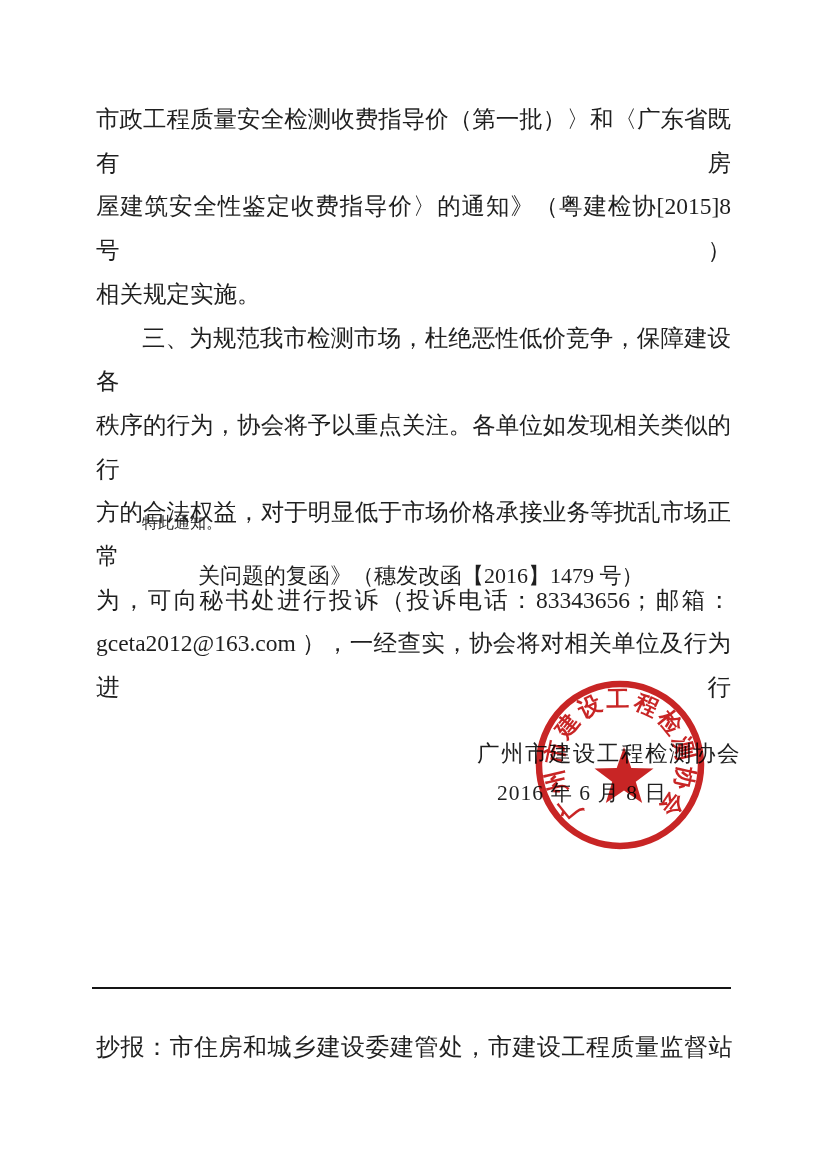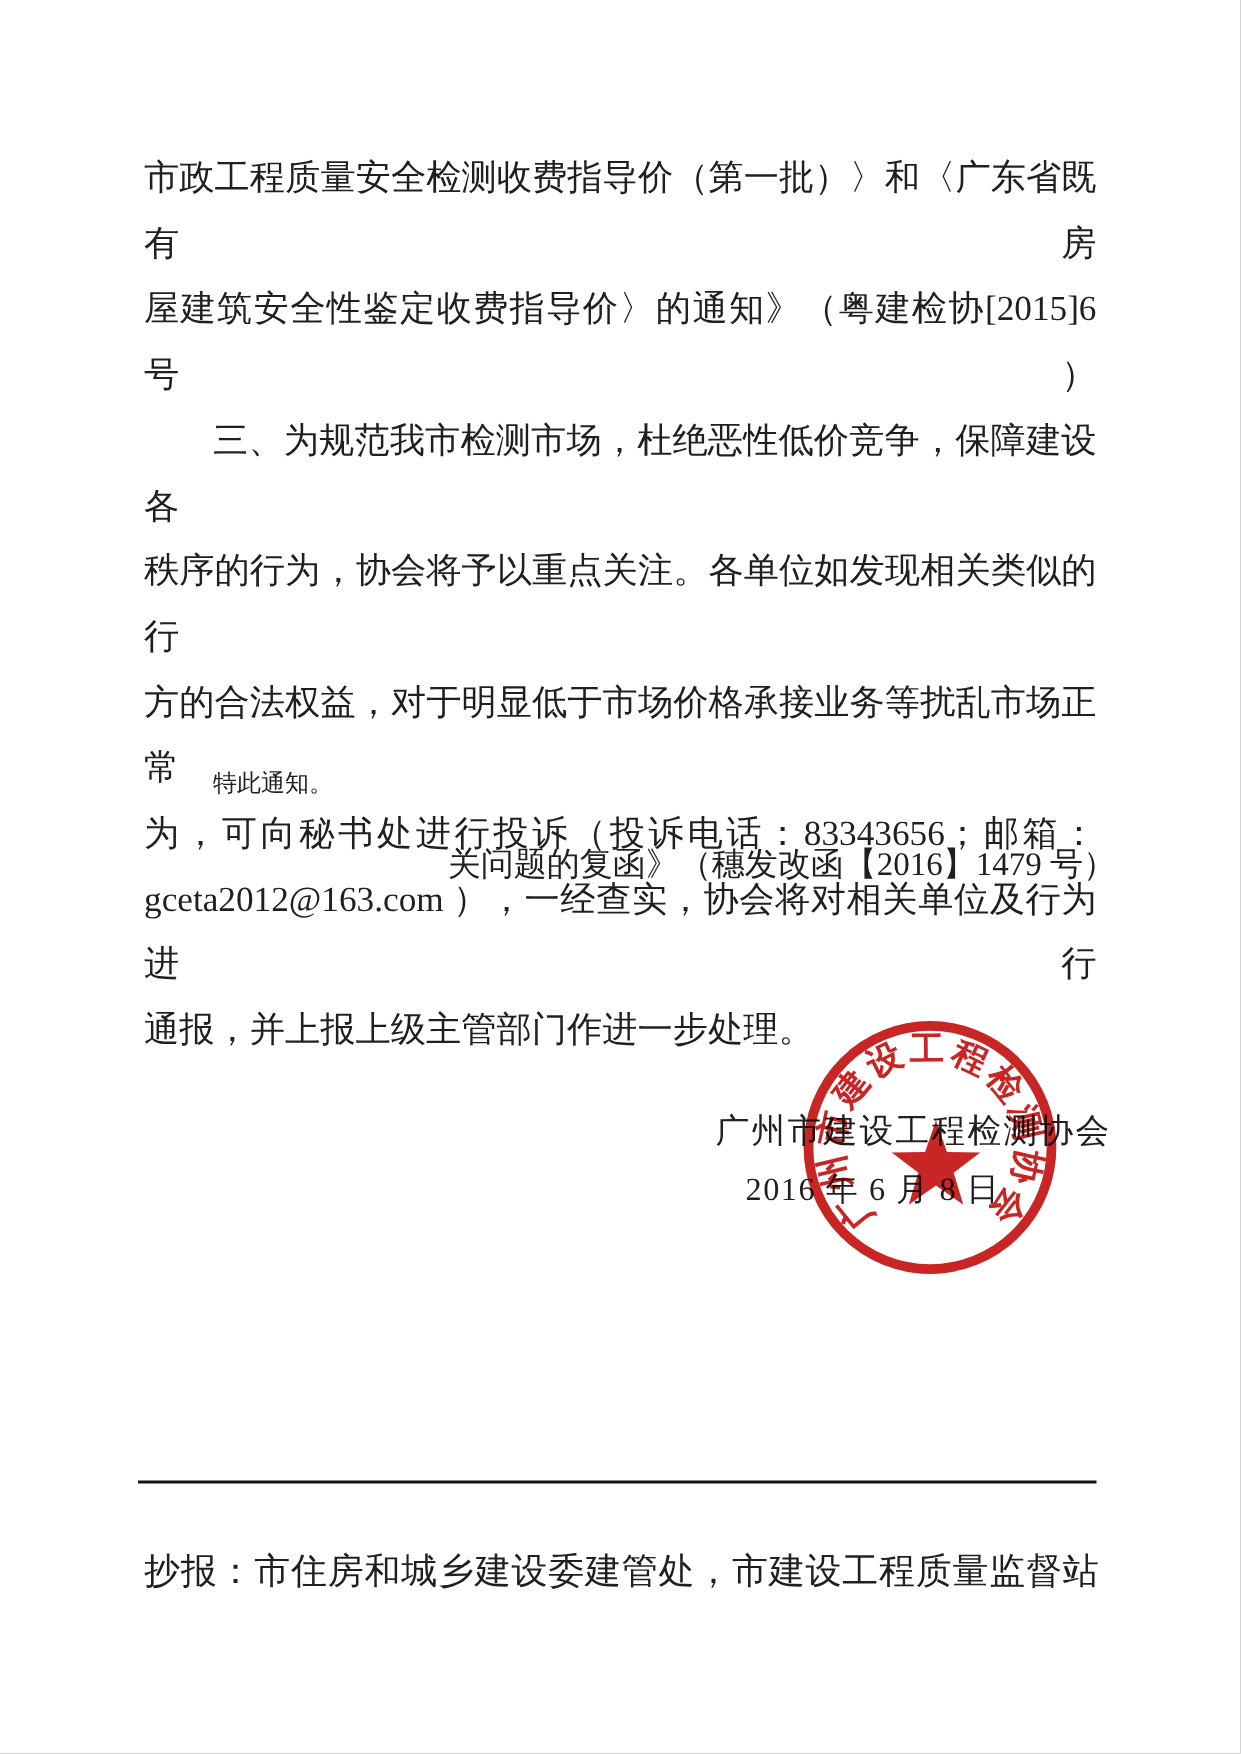--- a/index.html
+++ b/index.html
@@ -31,21 +31,21 @@
     line-height:43.7px;
   }
   .attachment-block{
     position:absolute;
     left:96px;top:553px;
     width:648px;
     font-size:22px;
     line-height:45px;
   }
   .att-1{ padding-left:54px; }
-  .att-2{ padding-left:102px;text-align:right; }
+  .att-2{ padding-left:102px; }
   .sig-org{
     position:absolute;
     left:477px;top:738px;
     font-size:22.5px;
     letter-spacing:1.5px;
     white-space:nowrap;
   }
   .sig-date{
     position:absolute;
     left:497px;top:778px;
@@ -79,27 +79,27 @@
     white-space:nowrap;
   }
 </style>
 </head>
 <body>
 
 <div class="page">
 
   <div class="body-block">
     <div class="jl">市政工程质量安全检测收费指导价（第一批）〉和〈广东省既有房</div>
-    <div class="jl">屋建筑安全性鉴定收费指导价〉的通知》（粤建检协[2015]6 号）</div>
+    <div class="jl">屋建筑安全性鉴定收费指导价〉的通知》（粤建检协[2015]8 号）</div>
+    <div class="ll">相关规定实施。</div>
     <div class="jl indent">三、为规范我市检测市场，杜绝恶性低价竞争，保障建设各</div>
     <div class="jl">秩序的行为，协会将予以重点关注。各单位如发现相关类似的行</div>
     <div class="jl">方的合法权益，对于明显低于市场价格承接业务等扰乱市场正常</div>
     <div class="jl">为，可向秘书处进行投诉（投诉电话：83343656；邮箱：</div>
     <div class="jl">gceta2012@163.com ），一经查实，协会将对相关单位及行为进行</div>
-    <div class="ll">通报，并上报上级主管部门作进一步处理。</div>
   </div>
 
   <div class="closing-block">
     <div class="ll indent">特此通知。</div>
   </div>
 
   <div class="attachment-block">
     <div class="att-2">关问题的复函》（穗发改函【2016】1479 号）</div>
   </div>
 

